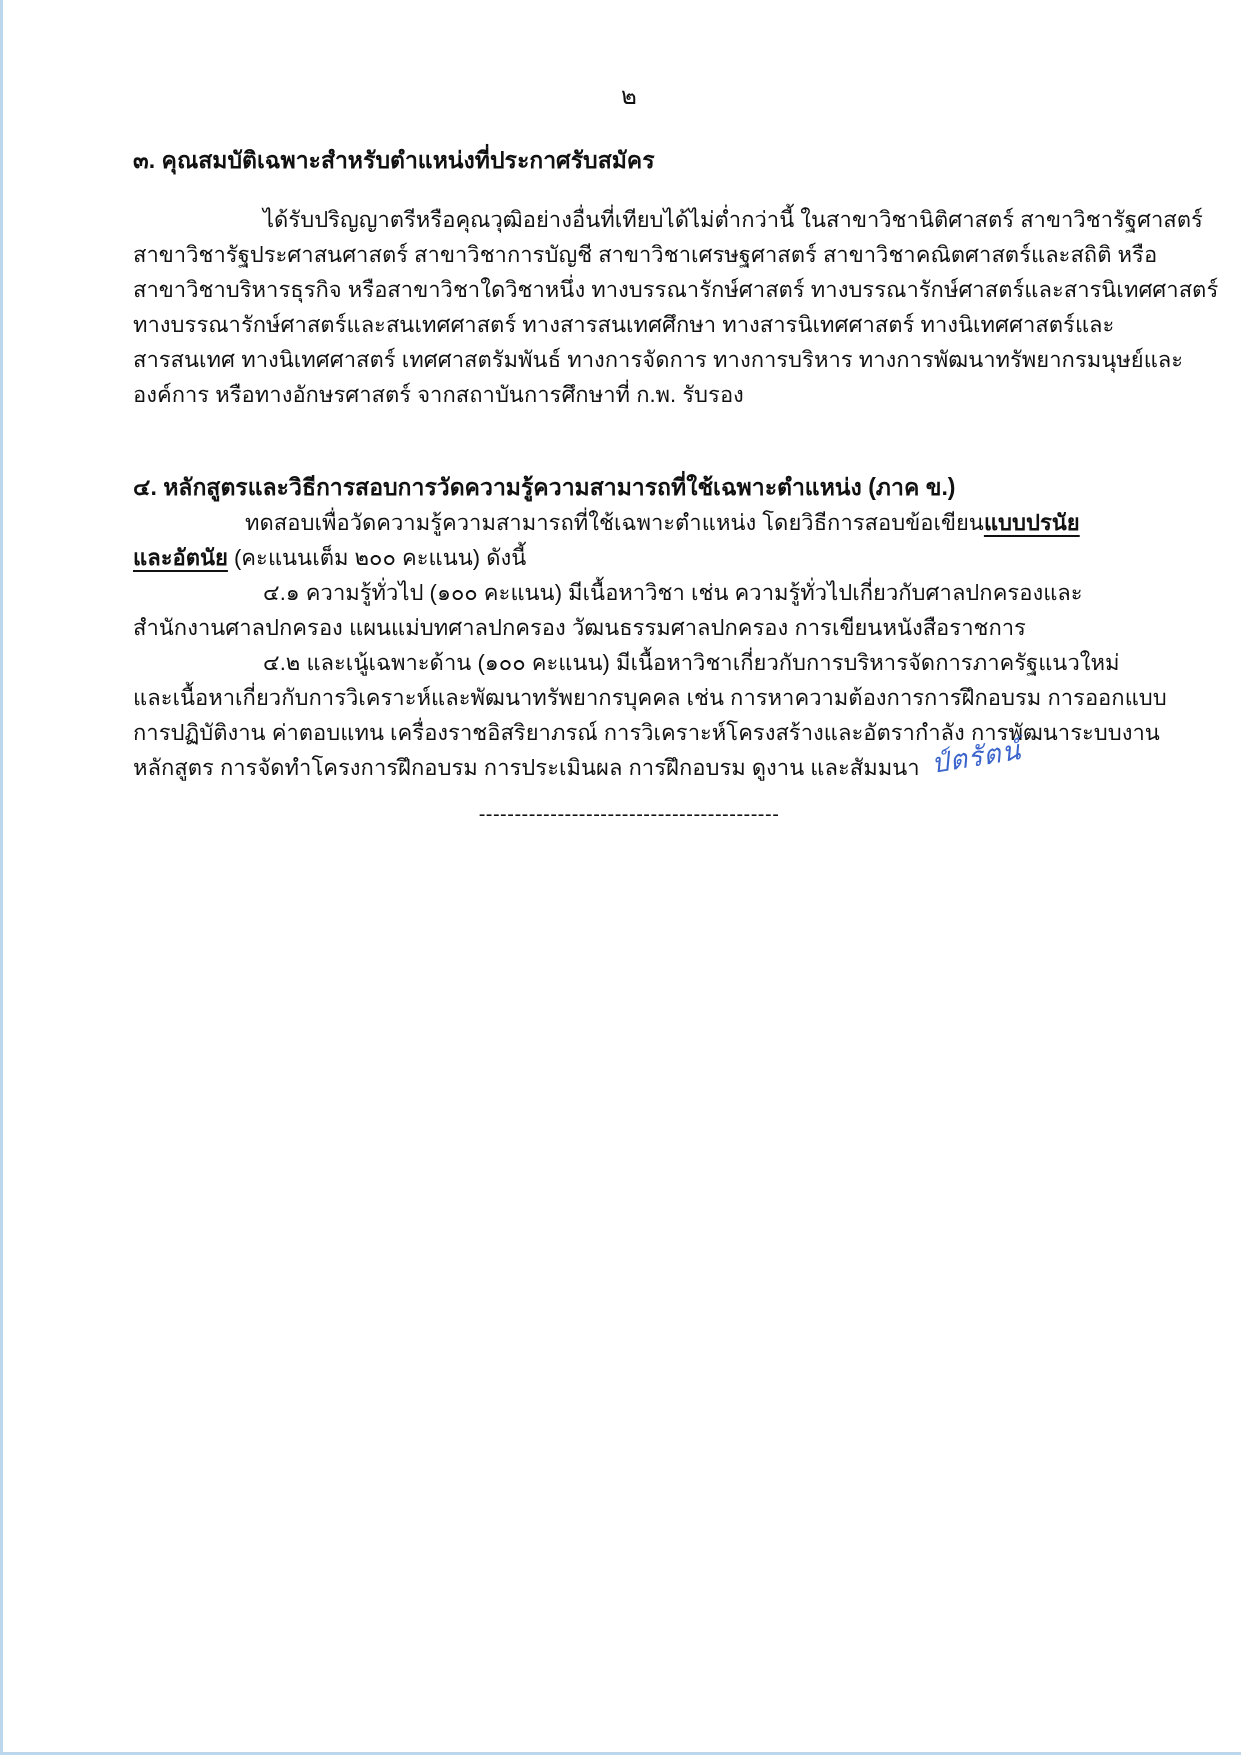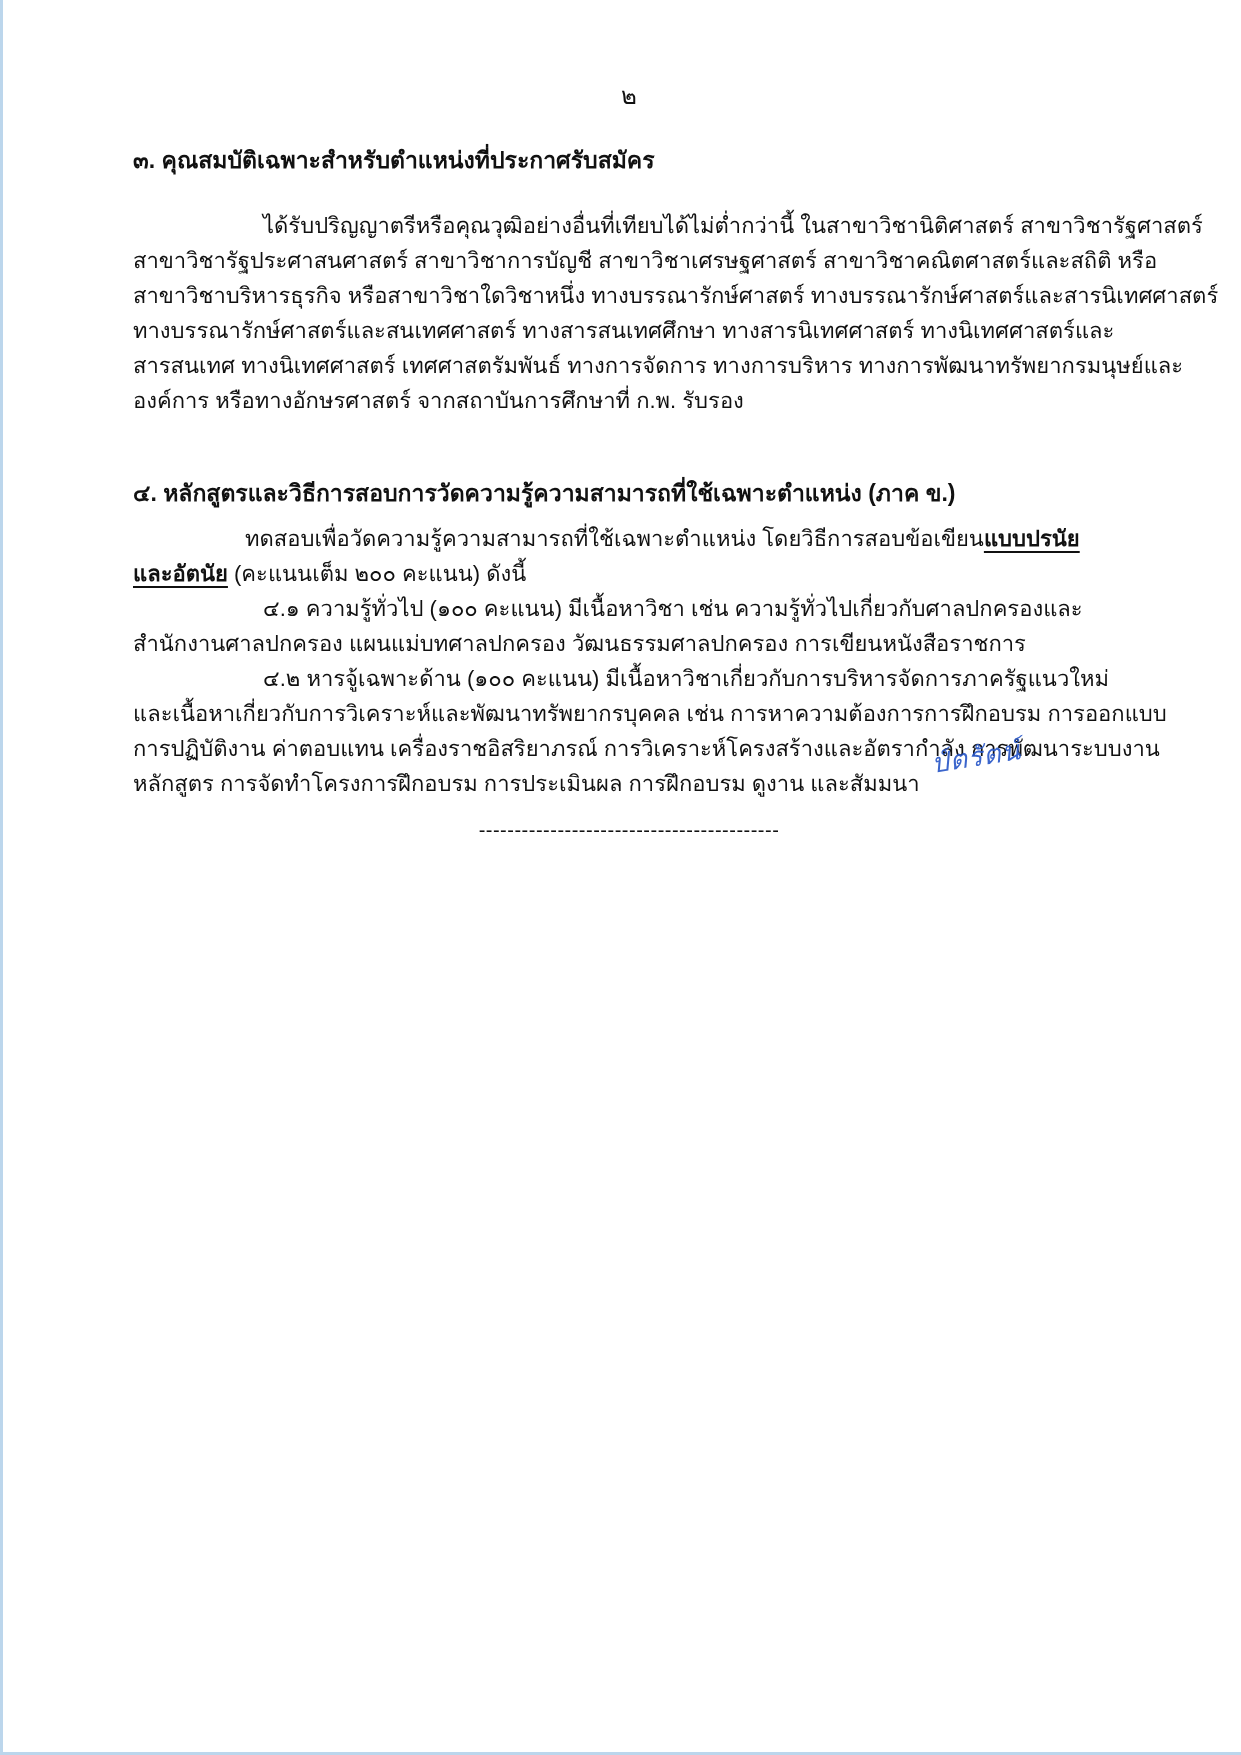--- a/index.html
+++ b/index.html
@@ -31,22 +31,22 @@
     margin-bottom: 30px;
   }
   .heading {
     font-weight: bold;
     font-size: 23px;
     line-height: 35px;
     height: 35px;
     white-space: pre;
   }
   .h4 { margin-top: 58px; }
-  .para { margin-top: 30px; }
-  .para4 { margin-top: 10px; }
+  .para { margin-top: 24px; }
+  .para4 { margin-top: 0; }
   .line {
     font-size: 22px;
     line-height: 35px;
     height: 35px;
     white-space: pre;
     overflow: visible;
   }
   .ind { padding-left: 130px; }   
   .ind2 { padding-left: 112px; }  
   .u {
@@ -95,21 +95,21 @@
       <div class="line">องค์การ หรือทางอักษรศาสตร์ จากสถาบันการศึกษาที่ ก.พ. รับรอง</div>
     </div>
 
     <div class="heading h4">๔. หลักสูตรและวิธีการสอบการวัดความรู้ความสามารถที่ใช้เฉพาะตำแหน่ง (ภาค ข.)</div>
 
     <div class="para4">
       <div class="line ind2"><span>ทดสอบเพื่อวัดความรู้ความสามารถที่ใช้เฉพาะตำแหน่ง โดยวิธีการสอบข้อเขียน</span><span class="bu">แบบปรนัย</span></div>
       <div class="line"><span class="bu">และอัตนัย</span><span> (คะแนนเต็ม ๒๐๐ คะแนน) ดังนี้</span></div>
       <div class="line ind"><span>๔.๑ </span><span class="u">ความรู้ทั่วไป</span><span> (๑๐๐ คะแนน) มีเนื้อหาวิชา เช่น ความรู้ทั่วไปเกี่ยวกับศาลปกครองและ</span></div>
       <div class="line">สำนักงานศาลปกครอง แผนแม่บทศาลปกครอง วัฒนธรรมศาลปกครอง การเขียนหนังสือราชการ</div>
-      <div class="line ind"><span>๔.๒ </span><span class="u">หารจู้เฉพาะด้าน</span><span> (๑๐๐ คะแนน) มีเนื้อหาวิชาเกี่ยวกับการบริหารจัดการภาครัฐแนวใหม่</span></div>
+      <div class="line ind"><span>๔.๒ </span><span class="u">และเนู้เฉพาะด้าน</span><span> (๑๐๐ คะแนน) มีเนื้อหาวิชาเกี่ยวกับการบริหารจัดการภาครัฐแนวใหม่</span></div>
       <div class="line">และเนื้อหาเกี่ยวกับการวิเคราะห์และพัฒนาทรัพยากรบุคคล เช่น การหาความต้องการการฝึกอบรม การออกแบบ</div>
       <div class="line">การปฏิบัติงาน ค่าตอบแทน เครื่องราชอิสริยาภรณ์ การวิเคราะห์โครงสร้างและอัตรากำลัง การพัฒนาระบบงาน</div>
       <div class="line">หลักสูตร การจัดทำโครงการฝึกอบรม การประเมินผล การฝึกอบรม ดูงาน และสัมมนา</div>
     </div>
 
     <div class="separator">------------------------------------------</div>
 
   </div>
 
   <div class="signature" style="color: rgb(43, 89, 200);">ป์ตรัตน์</div>

